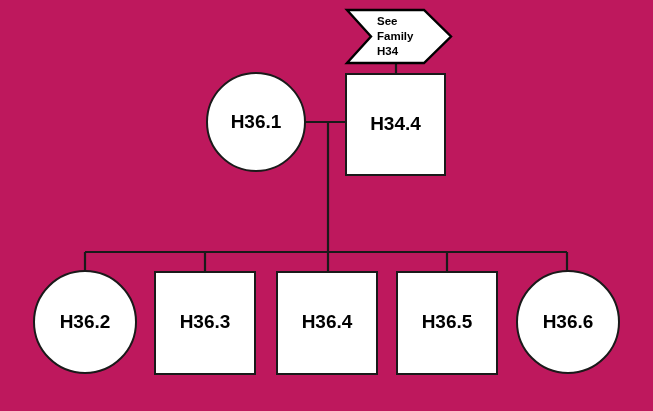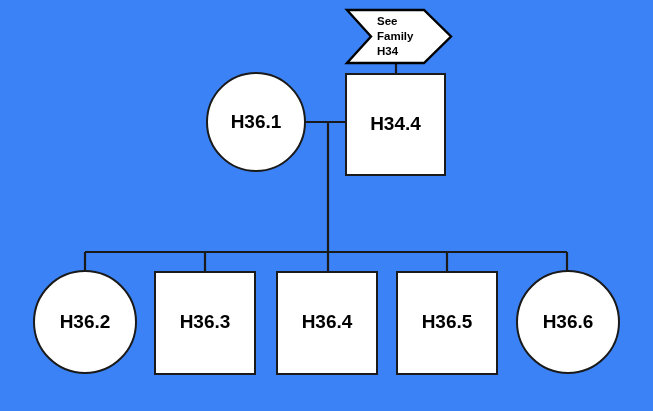--- a/index.html
+++ b/index.html
@@ -7,21 +7,21 @@
     padding: 0;
     background: #ffffff;
   }
   body {
     font-family: "Liberation Sans", sans-serif;
   }
   #pedigree-canvas {
     position: relative;
     width: 653px;
     height: 411px;
-    background: #3b82f6;
+    background: #be185d;
     overflow: hidden;
   }
   #pedigree-svg {
     position: absolute;
     left: 0;
     top: 0;
     width: 653px;
     height: 411px;
   }
   .node-shape {

